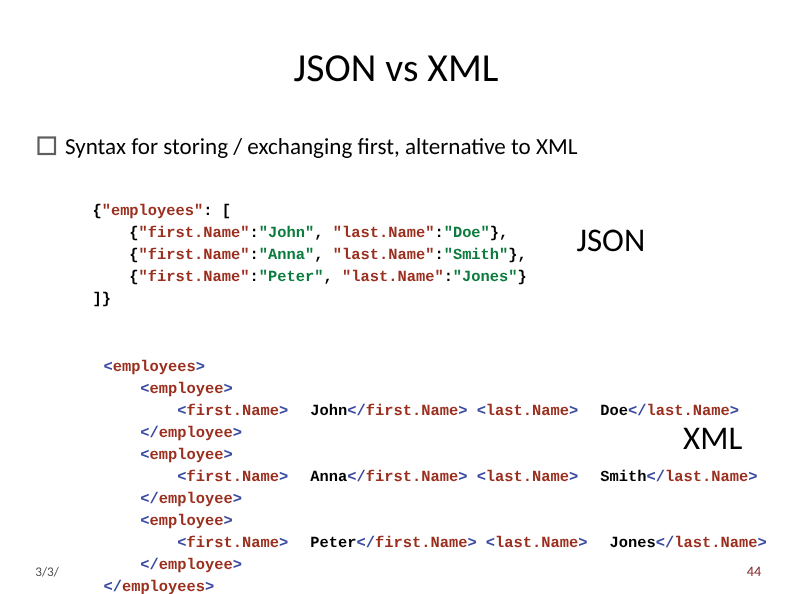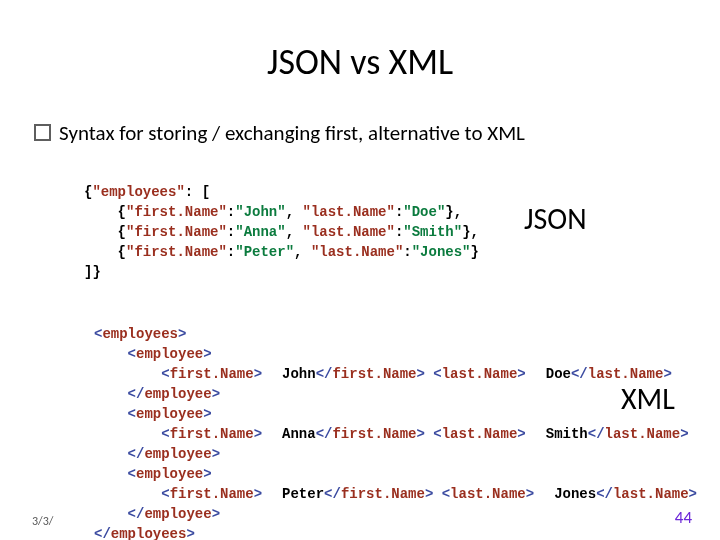--- a/index.html
+++ b/index.html
@@ -79,22 +79,22 @@
     position: absolute;
     left: 32px;
     bottom: 12px;
     font-size: 12px;
     color: #555;
   }
   .pagenum {
     position: absolute;
     right: 28px;
     bottom: 12px;
-    font-size: 17px;
-    color: #6d28d9;
+    font-size: 13px;
+    color: #7f1d1d;
   }
   
   .p { color: #000; }       
   .key { color: #9a2f1f; }  
   .str { color: #0b7b3e; }  
   .tagp { color: #3a4aa0; } 
   .txt { color: #000; margin-left: 20px; }
 </style>
 </head>
 <body>

